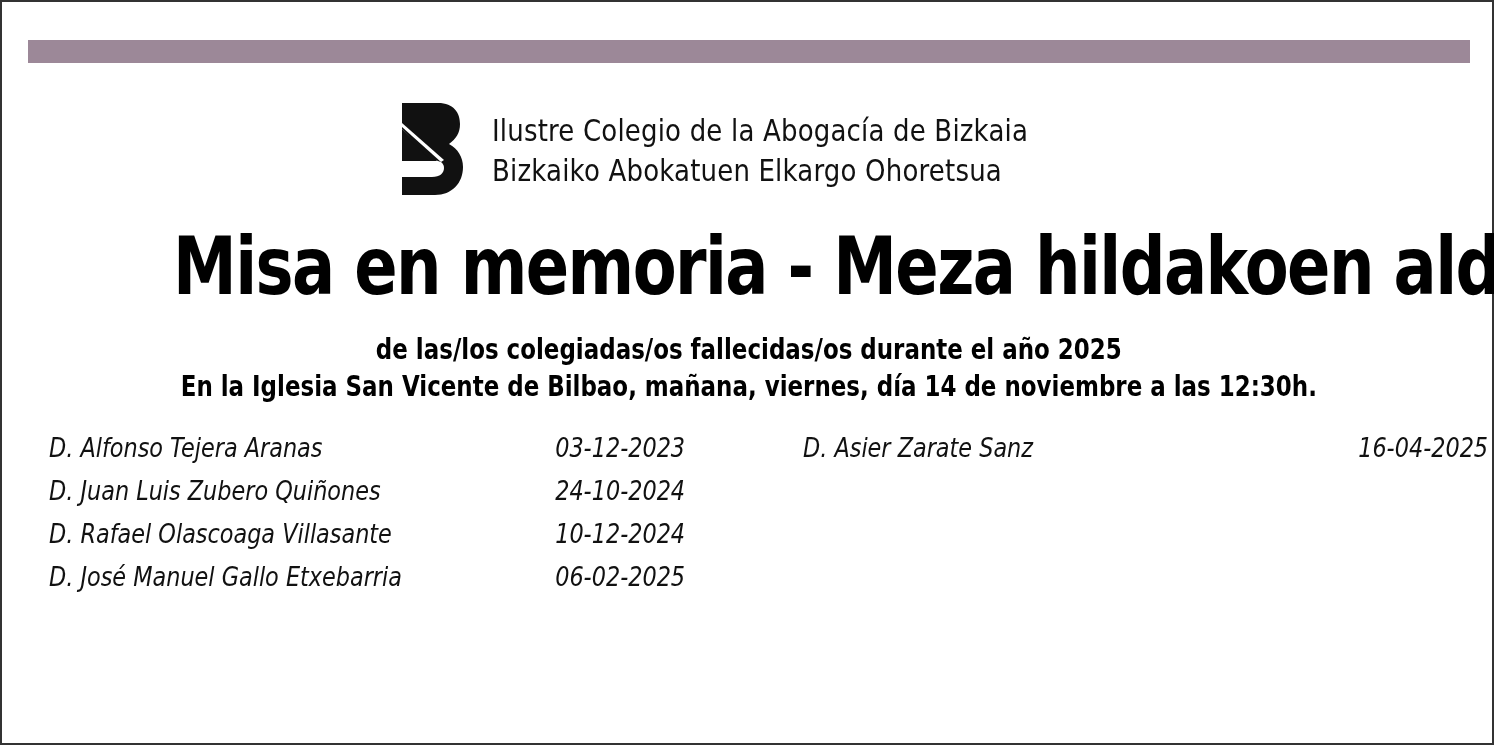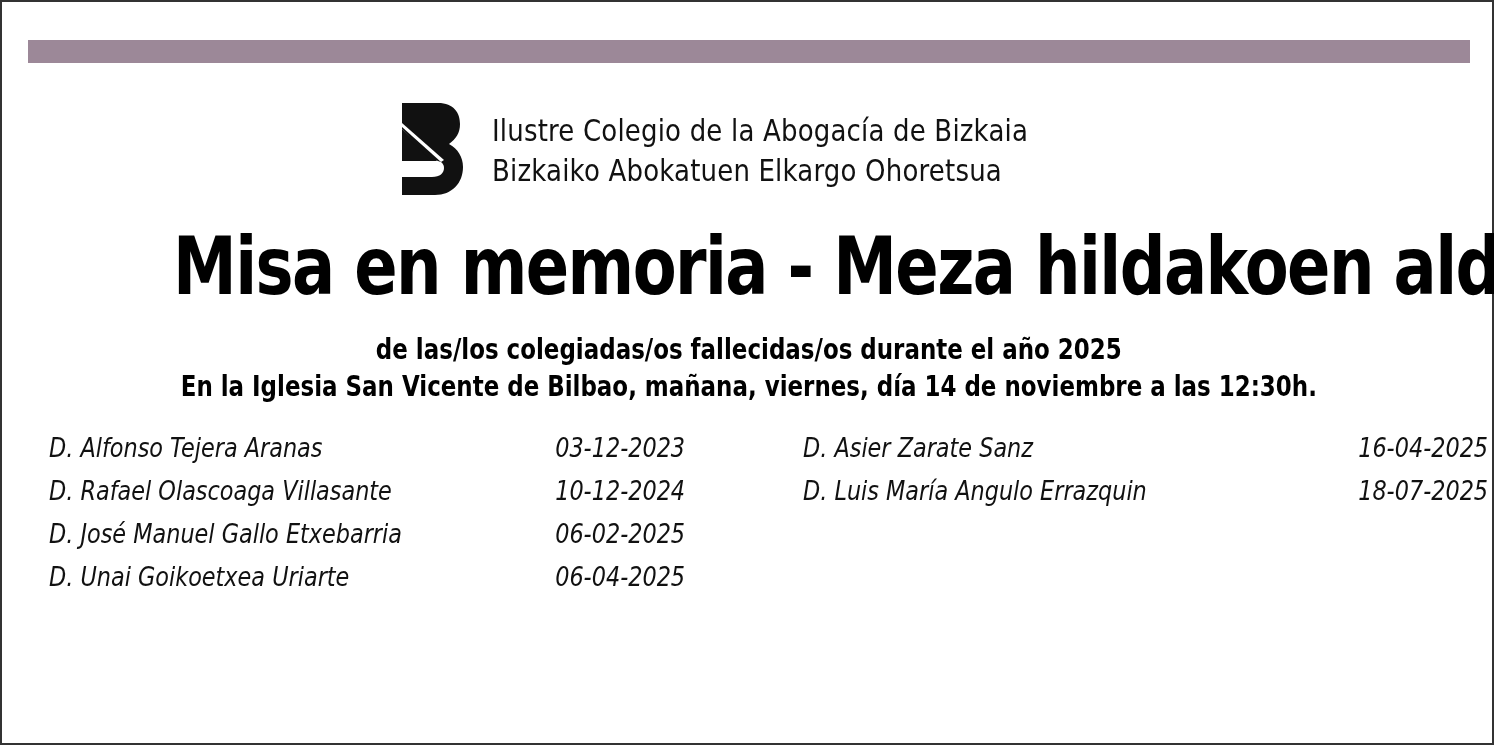--- a/index.html
+++ b/index.html
@@ -101,37 +101,33 @@
   <div class="subtitle s2">
     <span>En la Iglesia San Vicente de Bilbao, mañana, viernes, día 14 de noviembre a las 12:30h.</span>
   </div>
 
   <div class="col left">
     <div class="row">
       <span class="name">D. Alfonso Tejera Aranas</span>
       <span class="date">03-12-2023</span>
     </div>
     <div class="row">
+      <span class="name">D. Juan Luis Zubero Quiñones</span>
+      <span class="date">24-10-2024</span>
+    </div>
+    <div class="row">
       <span class="name">D. Rafael Olascoaga Villasante</span>
       <span class="date">10-12-2024</span>
     </div>
     <div class="row">
       <span class="name">D. José Manuel Gallo Etxebarria</span>
       <span class="date">06-02-2025</span>
-    </div>
-    <div class="row">
-      <span class="name">D. Unai Goikoetxea Uriarte</span>
-      <span class="date">06-04-2025</span>
     </div>
   </div>
 
   <div class="col right">
     <div class="row">
       <span class="name">D. Asier Zarate Sanz</span>
       <span class="date">16-04-2025</span>
     </div>
-    <div class="row">
-      <span class="name">D. Luis María Angulo Errazquin</span>
-      <span class="date">18-07-2025</span>
-    </div>
   </div>
 
 </div>
 
 </body></html>

